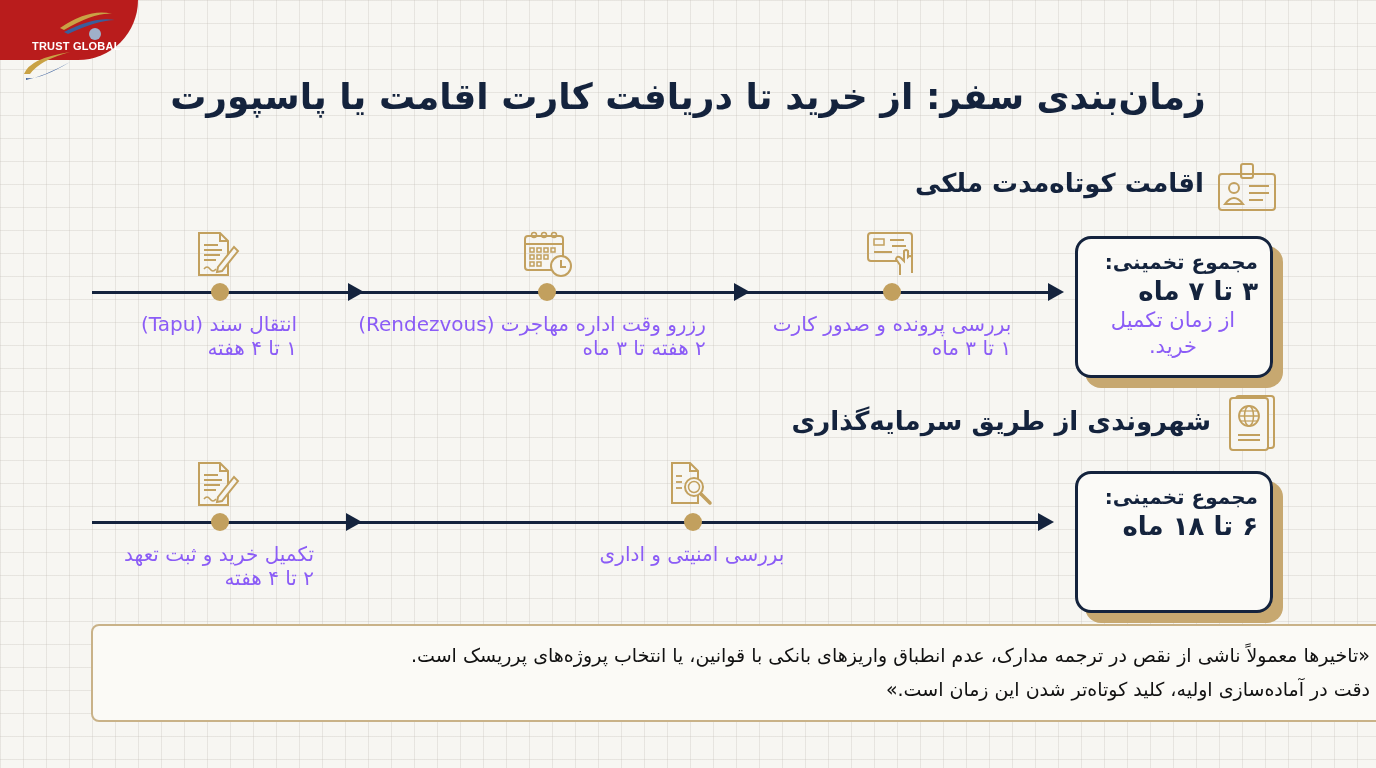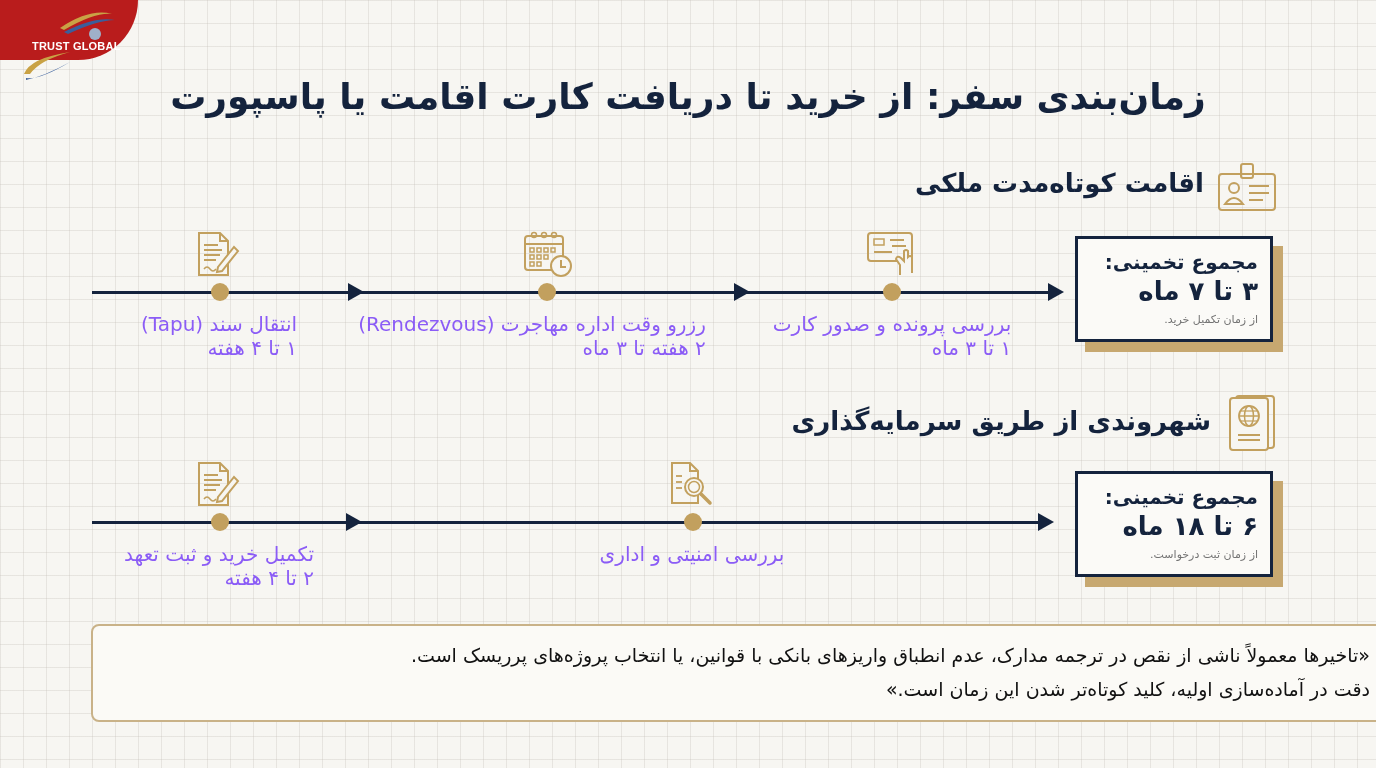--- a/index.html
+++ b/index.html
@@ -46,28 +46,28 @@
     position: absolute; width: 18px; height: 18px; border-radius: 50%;
     background: #c2a05e;
   }
   .step-icon { position: absolute; }
   .step-label {
     position: absolute; direction: rtl; text-align: right;
     font-size: 20px; line-height: 24px; color: #8b5cf6; white-space: nowrap;
     transform: translateX(-50%);
   }
   .total-card {
-    position: absolute; width: 198px; height: 106px;
-    background: #fbfaf7; border: 3px solid #14233d; border-radius: 0;
+    position: absolute; width: 198px; height: 142px;
+    background: #fbfaf7; border: 3px solid #14233d; border-radius: 16px;
     box-shadow: 10px 10px 0 #c7a870;
     direction: rtl; text-align: right; padding: 10px 12px 0 10px;
   }
   .total-label { font-size: 20px; font-weight: bold; color: #14233d; line-height: 26px; }
   .total-value { font-size: 26px; font-weight: bold; color: #14233d; line-height: 32px; }
-  .total-note { font-size: 11px; color: #737373; line-height: 26px; }
+  .total-note { font-size: 21px; color: #8b5cf6; line-height: 26px; text-align: center; }
   .note-box {
     position: absolute; left: 91px; top: 624px; width: 1301px; height: 98px;
     background: #fbfaf6; border: 2px solid #c9b288; border-radius: 8px;
     direction: rtl; text-align: right; padding: 12px 20px;
     font-size: 19px; line-height: 34px; color: #111;
   }
 </style>
 </head>
 <body>
 
@@ -206,19 +206,18 @@
   <line x1="31" y1="33" x2="40" y2="42" stroke="#c2a05e" stroke-width="3.5" stroke-linecap="round"></line>
 </svg>
 <div class="node" style="left:684px; top:513px;"></div>
 <div class="step-label" style="left:692px; top:542px;">
   <div>بررسی امنیتی و اداری</div>
 </div>
 
 <div class="total-card" style="left:1075px; top:471px;">
   <div class="total-label">مجموع تخمینی:</div>
   <div class="total-value">۶ تا ۱۸ ماه</div>
-  <div class="total-note">از زمان ثبت درخواست.</div>
 </div>
 
 <div class="note-box">
   <div>«تاخیرها معمولاً ناشی از نقص در ترجمه مدارک، عدم انطباق واریزهای بانکی با قوانین، یا انتخاب پروژه‌های پرریسک است.</div>
   <div>دقت در آماده‌سازی اولیه، کلید کوتاه‌تر شدن این زمان است.»</div>
 </div>
 
 </body></html>

